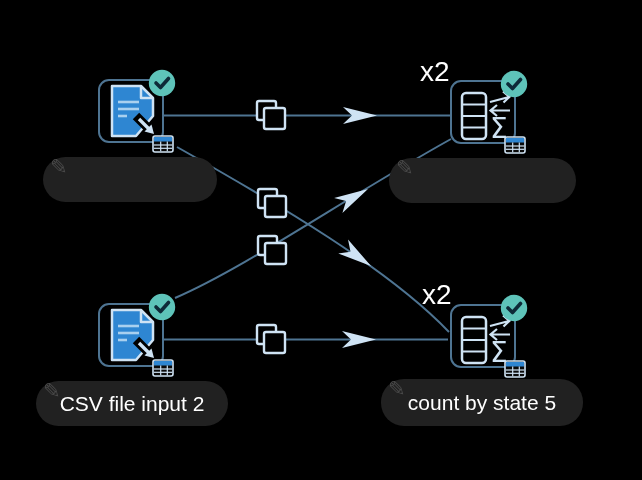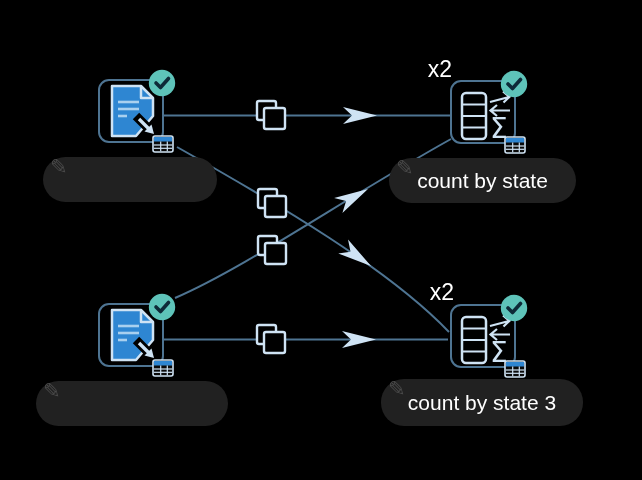--- a/index.html
+++ b/index.html
@@ -21,21 +21,21 @@
   .pill{
     position:absolute;background:#212121;border-radius:23px;z-index:3;
     display:flex;align-items:center;justify-content:center;
     color:#fff;font-size:21px;white-space:nowrap;
   }
   .pencil{
     position:absolute;left:7px;top:-1px;font-size:21px;color:#4a4a4a;
     line-height:1;z-index:4;
   }
   .multiplier{
-    position:absolute;color:#fff;font-size:23px;z-index:3;width:32px;text-align:right;
+    position:absolute;color:#fff;font-size:28px;z-index:3;width:32px;
   }
   .sigma{font-family:"DejaVu Sans",sans-serif;font-size:28px;fill:#cfe3f4;}
 </style>
 </head>
 <body>
 
 <div class="canvas">
 
   <svg class="edges-layer" width="642" height="480">
 
@@ -180,25 +180,25 @@
 
   <div class="multiplier" style="left:420px;top:56px;">x2</div>
   <div class="multiplier" style="left:422px;top:279px;">x2</div>
 
   <div class="pill" style="left:43px;top:157px;width:174px;height:45px;">
     <span class="pencil">✎</span>
   </div>
 
   <div class="pill" style="left:389px;top:158px;width:187px;height:45px;">
     <span class="pencil">✎</span>
-    <span>count by state</span>
   </div>
 
   <div class="pill" style="left:36px;top:381px;width:192px;height:45px;">
     <span class="pencil">✎</span>
+    <span>CSV file input 2</span>
   </div>
 
   <div class="pill" style="left:381px;top:379px;width:202px;height:47px;">
     <span class="pencil">✎</span>
-    <span>count by state 3</span>
+    <span>count by state 5</span>
   </div>
 
 </div>
 
 </body></html>

